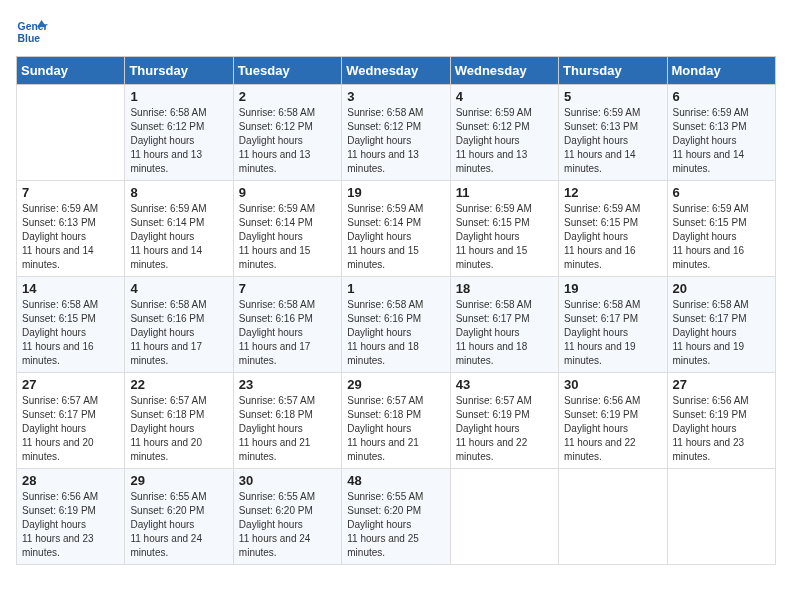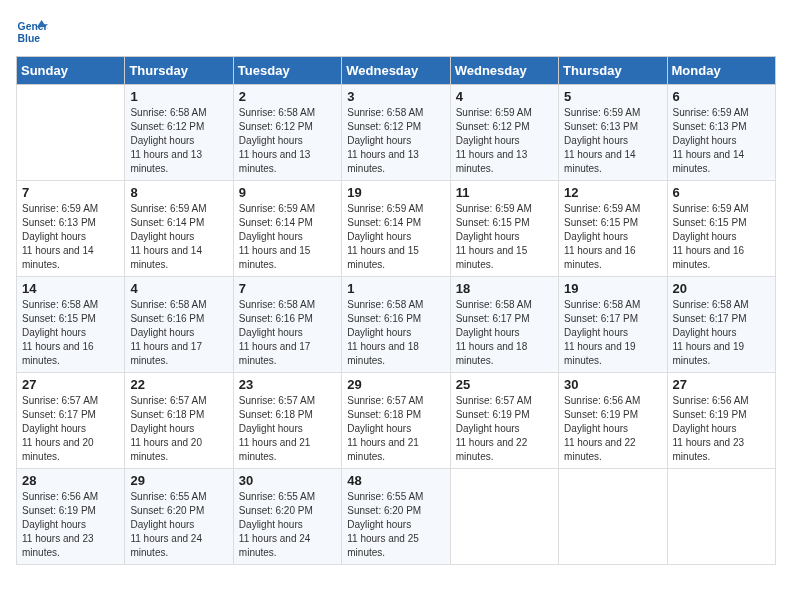--- a/index.html
+++ b/index.html
@@ -225,21 +225,21 @@
         </td>
         <td>
           <span class="day-num">23</span>
           <div class="day-info">Sunrise: 6:57 AM<br>Sunset: 6:18 PM<br>Daylight hours<br>11 hours and 21 minutes.</div>
         </td>
         <td>
           <span class="day-num">29</span>
           <div class="day-info">Sunrise: 6:57 AM<br>Sunset: 6:18 PM<br>Daylight hours<br>11 hours and 21 minutes.</div>
         </td>
         <td>
-          <span class="day-num">25</span>
+          <span class="day-num">43</span>
           <div class="day-info">Sunrise: 6:57 AM<br>Sunset: 6:19 PM<br>Daylight hours<br>11 hours and 22 minutes.</div>
         </td>
         <td>
           <span class="day-num">30</span>
           <div class="day-info">Sunrise: 6:56 AM<br>Sunset: 6:19 PM<br>Daylight hours<br>11 hours and 22 minutes.</div>
         </td>
         <td>
           <span class="day-num">27</span>
           <div class="day-info">Sunrise: 6:56 AM<br>Sunset: 6:19 PM<br>Daylight hours<br>11 hours and 23 minutes.</div>
         </td>

